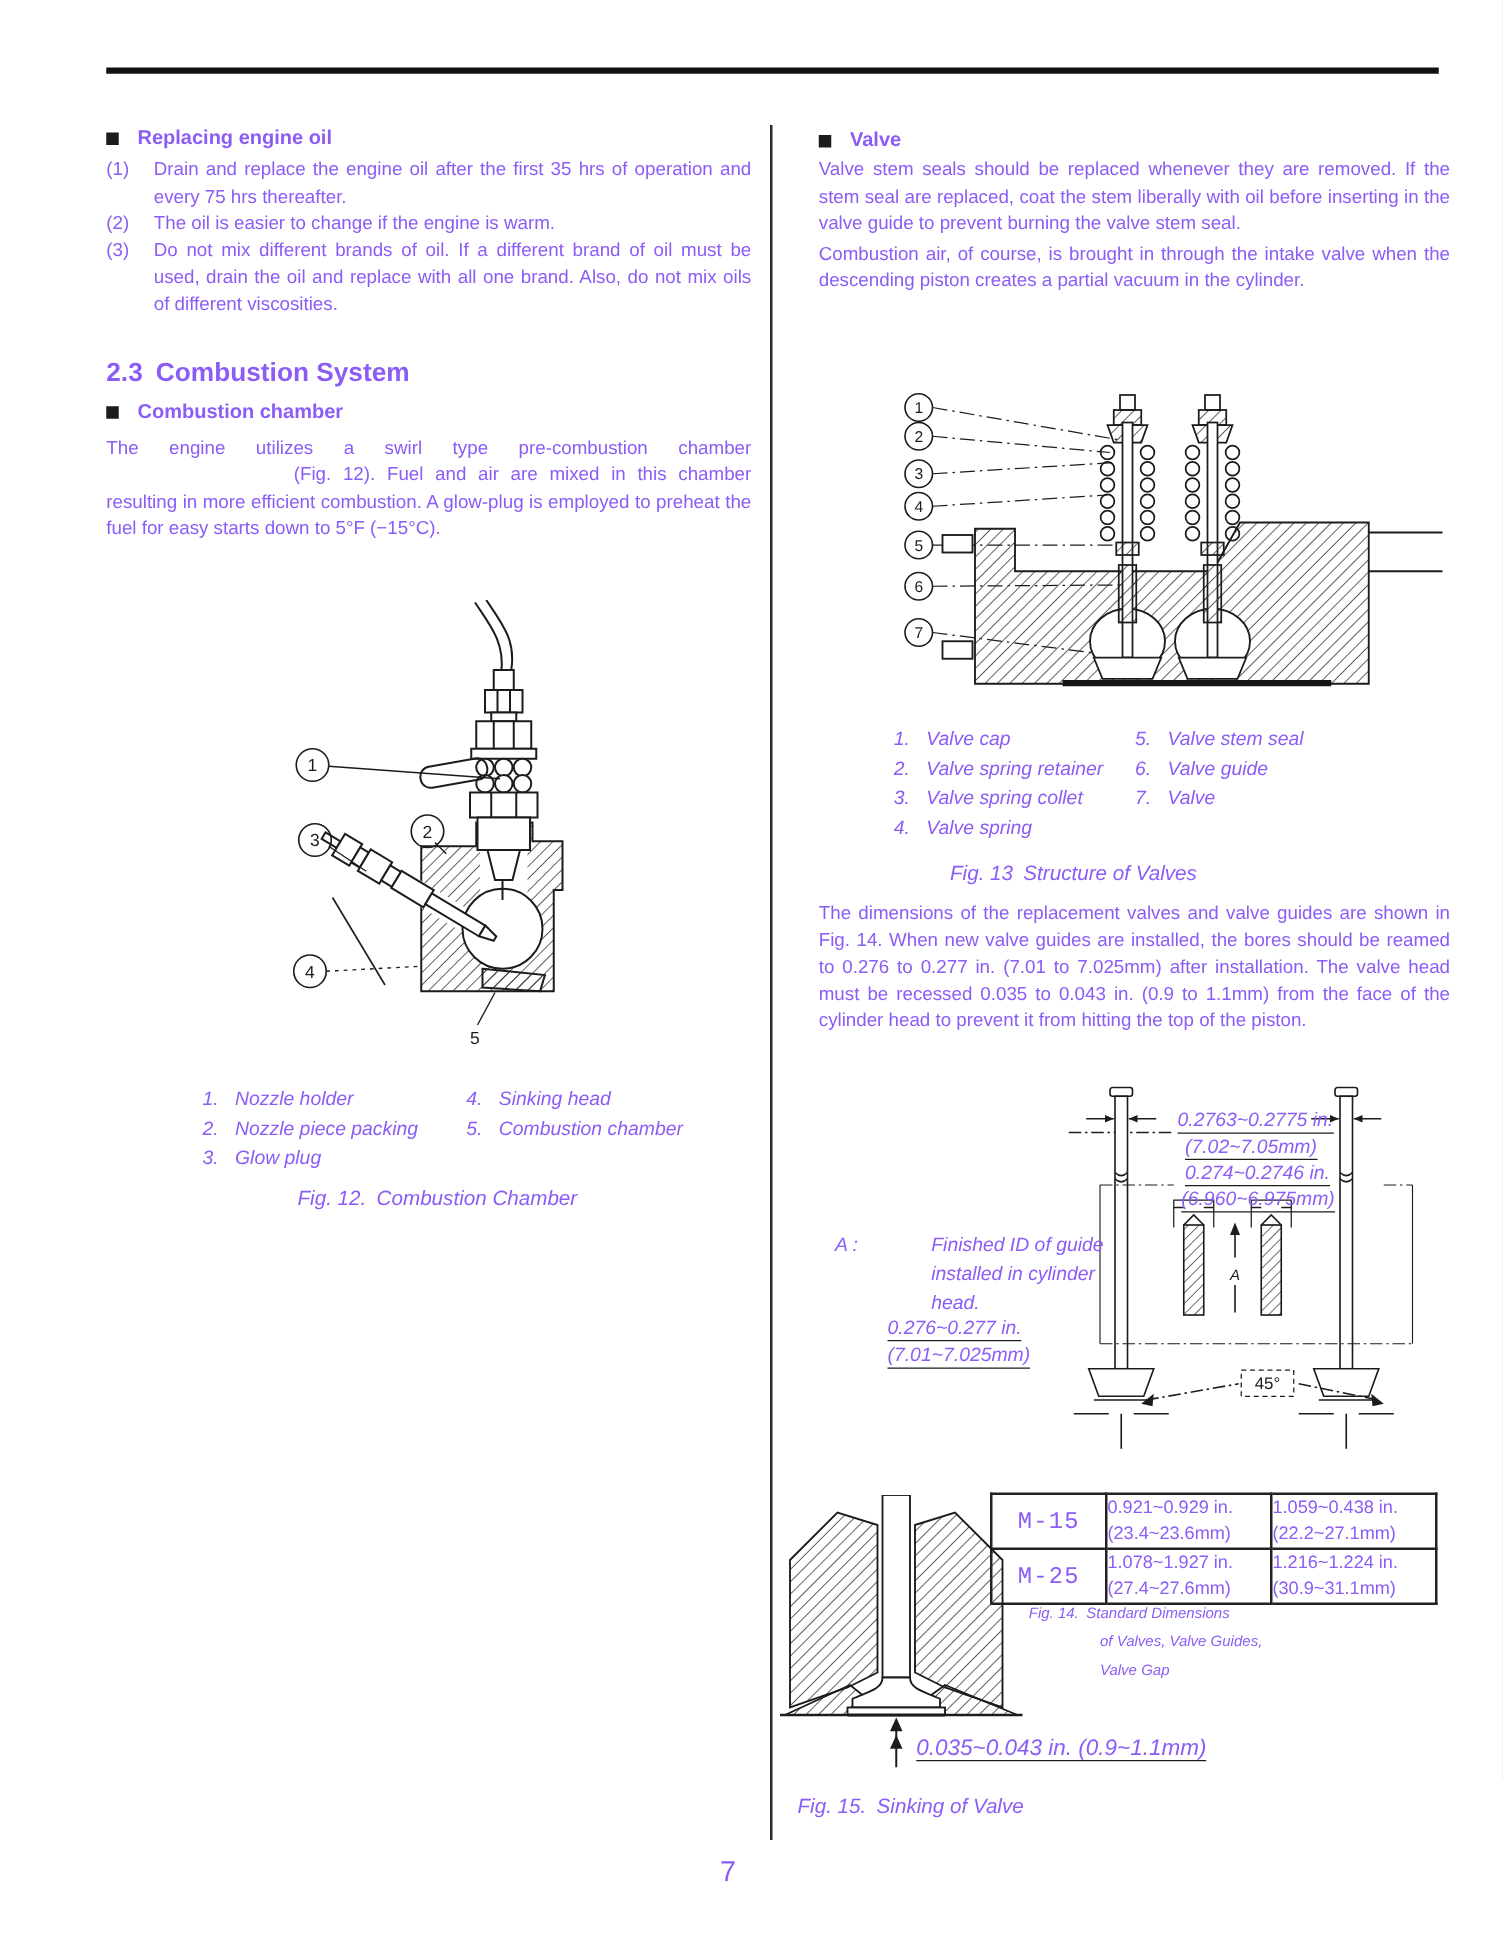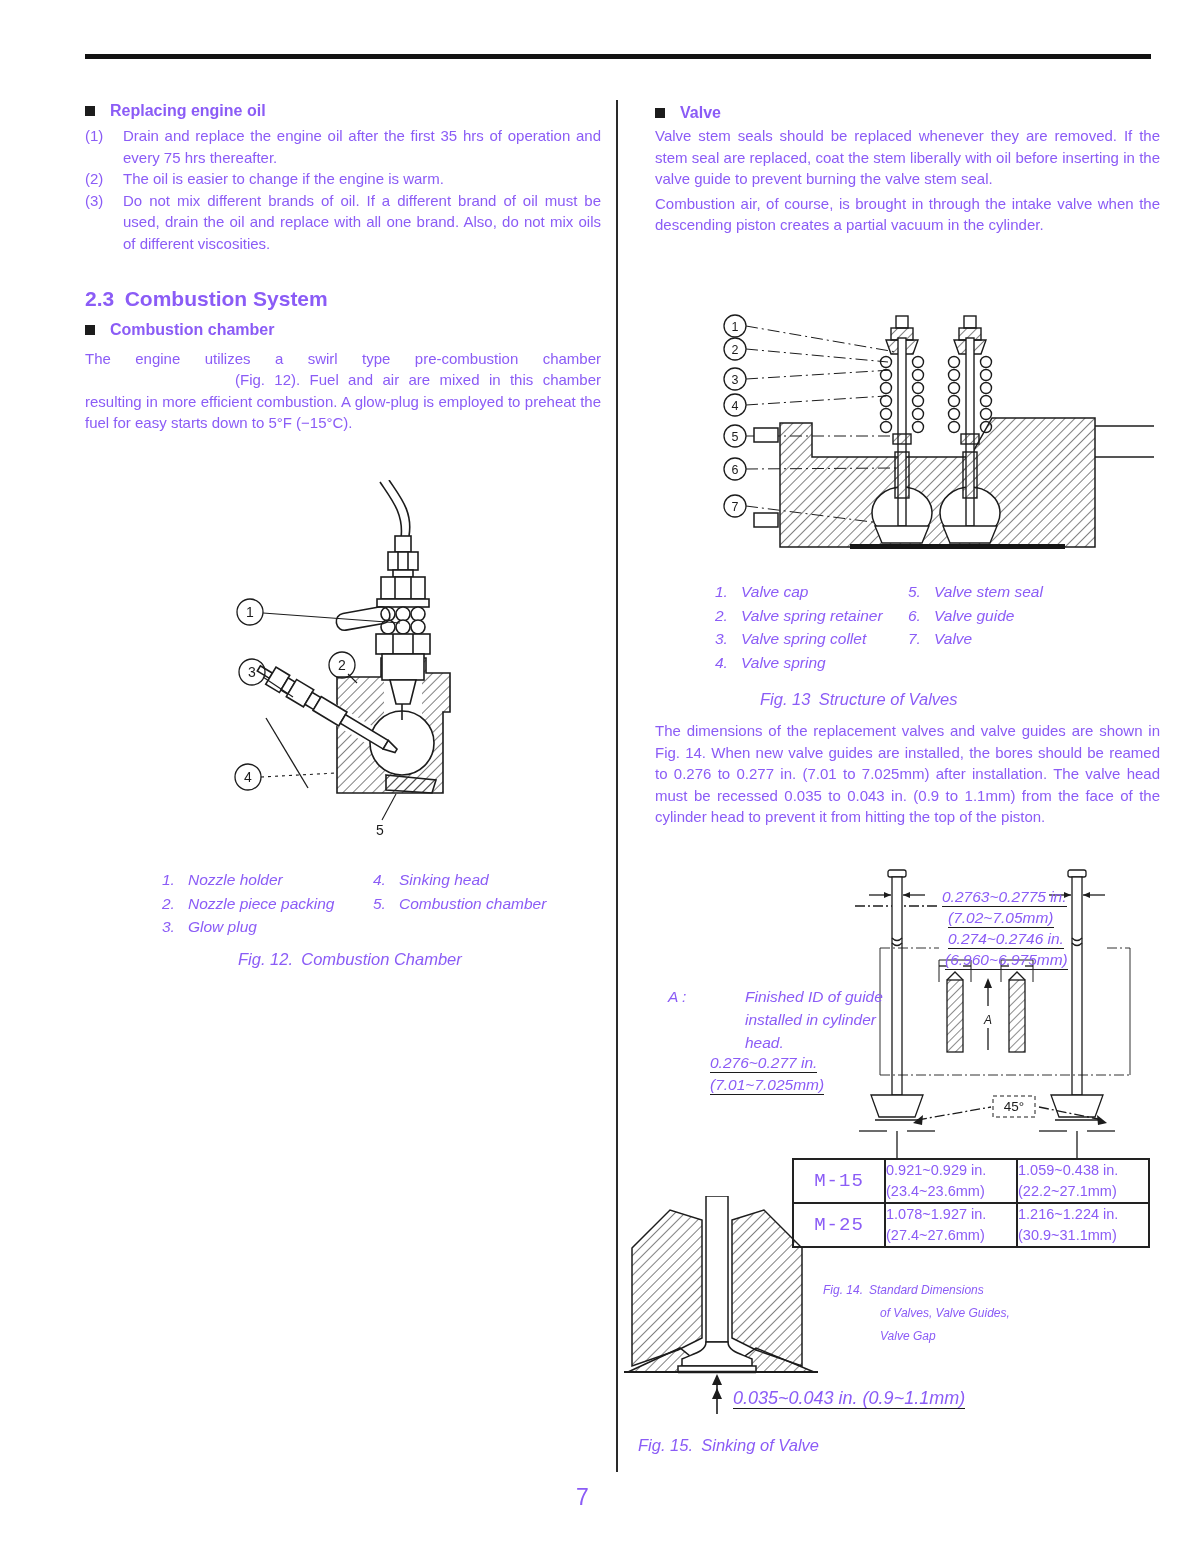--- a/index.html
+++ b/index.html
@@ -21,21 +21,21 @@
   .leg-row{display:flex;line-height:23.5px;white-space:nowrap;}
   .leg-row .n{width:26px;flex:none;}
   .caption{position:absolute;font-style:italic;font-size:16.5px;white-space:nowrap;}
   svg{position:absolute;}
   svg text{font-family:"Liberation Sans",sans-serif;}
   .dimtxt{position:absolute;font-style:italic;font-size:15.5px;white-space:nowrap;
           border-bottom:1.4px solid #1c1c1c;padding-bottom:1px;line-height:17px;}
   .plaintxt{position:absolute;font-style:italic;font-size:15.5px;line-height:23px;}
   .fig14-wrap{position:absolute;left:655px;top:868px;width:505px;height:292px;}
   .fig14-wrap .inner{position:absolute;}
-  table.dims{position:absolute;left:792px;top:1158px;border-collapse:collapse;}
+  table.dims{position:absolute;left:792px;top:1194px;border-collapse:collapse;}
   table.dims td{border:2px solid #222;padding:0;}
   td.model{width:90px;text-align:center;font-family:"Liberation Mono",monospace;
            font-size:19px;letter-spacing:1px;}
   td.val{width:130px;font-size:14.5px;line-height:21px;padding:4px 4px 4px 9px;white-space:nowrap;}
   .cap14{position:absolute;left:823px;top:1279px;font-style:italic;font-size:12px;line-height:23px;}
   .cap14 .ind{padding-left:57px;}
   .page-num{position:absolute;left:576px;top:1484px;font-size:23px;}
 </style>
 </head>
 <body>

